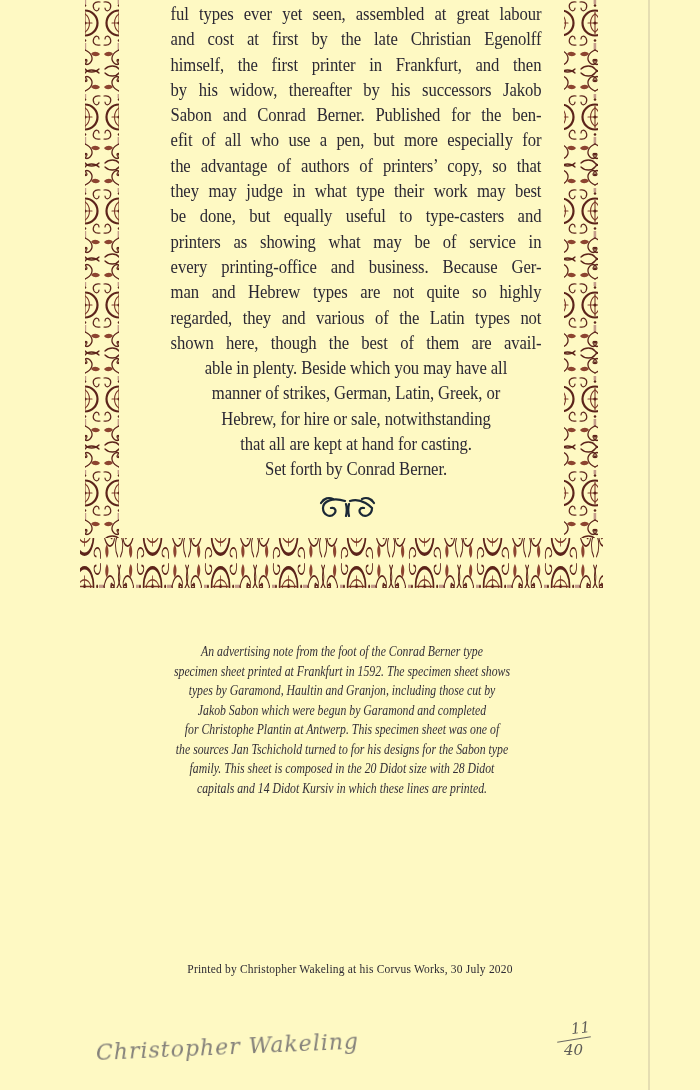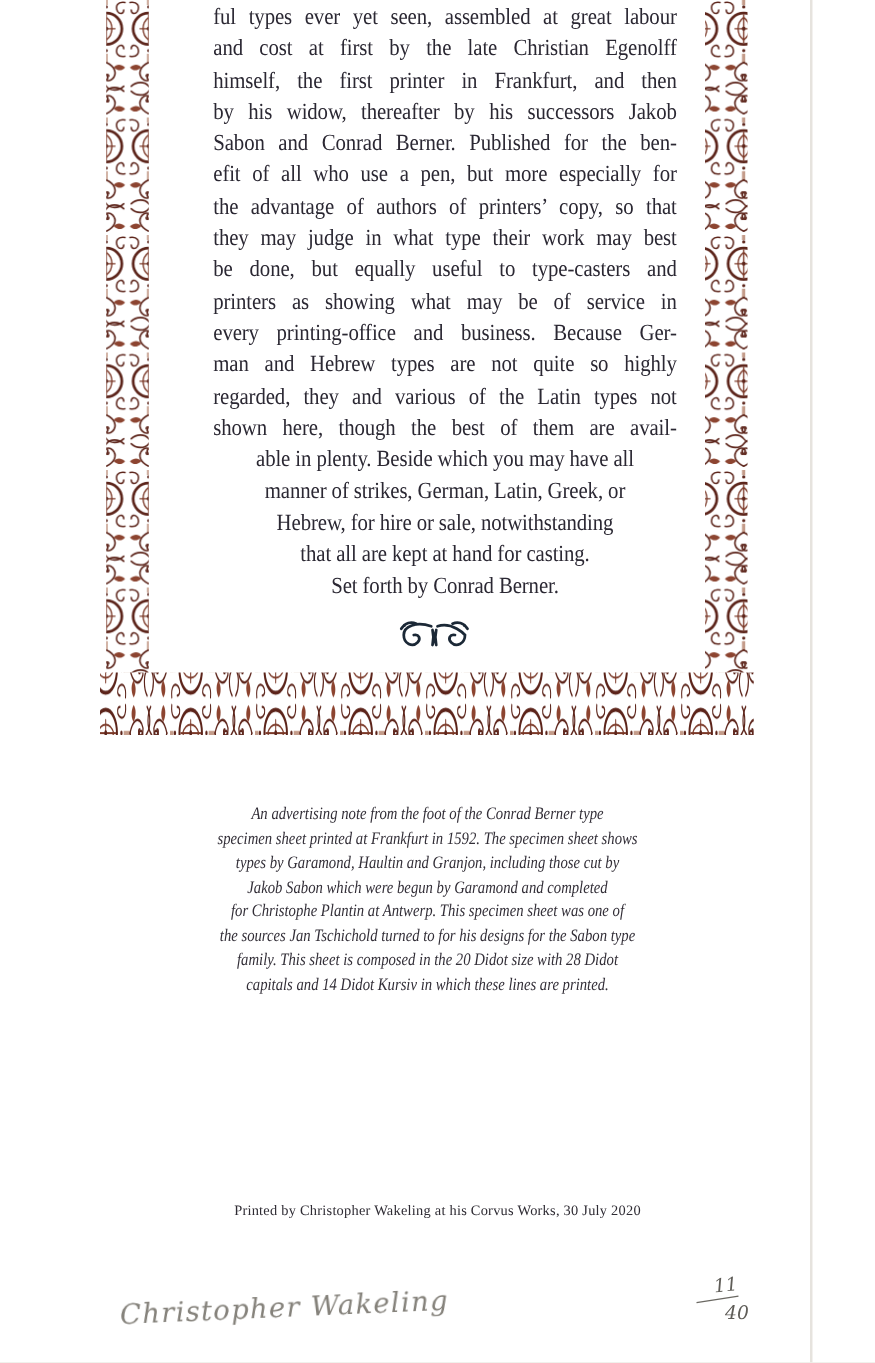--- a/index.html
+++ b/index.html
@@ -1,18 +1,18 @@
 <!DOCTYPE html>
 <html><head>
 <meta charset="utf-8">
 <style>
   html,body{margin:0;padding:0;background:#e8e5de;}
   .sheet{
     position:relative; width:700px; height:1090px; overflow:hidden;
-    background:#ffffff;
+    background:#fef9c3;
     font-family:"Liberation Serif","DejaVu Serif",serif;
   }
   .border-svg{position:absolute; left:0; top:0; width:700px; height:1090px; display:block;}
   .specimen{
     position:absolute; left:150px; top:2px; width:412px;
     transform:scaleX(0.90); transform-origin:50% 0;
     font-size:18.5px; line-height:25.3px; color:#2b2833; letter-spacing:-0.1px;
   }
   .specimen .tline{text-align:justify; text-align-last:justify;}
   .specimen .tline.center{text-align:center; text-align-last:center;}
@@ -32,21 +32,21 @@
     font-size:22px; letter-spacing:1px; color:#85827b;
     transform:rotate(-2.5deg); transform-origin:0 50%;
     filter:blur(0.3px);
   }
   .edition{
     position:absolute; left:556px; top:1020px; width:50px;
     color:#5f5d58; font-style:italic; font-family:"DejaVu Serif",serif;
   }
   .ed-num{margin-left:15px; font-size:15px; line-height:16px; transform:rotate(-6deg); width:20px;}
   .ed-bar{width:34px; height:0; border-top:1.7px solid #6a6862; transform:rotate(-9deg); margin:3px 0 2px 1px;}
-  .ed-den{margin-left:24px; font-size:15px; line-height:16px;}
+  .ed-den{margin-left:8px; font-size:15px; line-height:16px;}
   .crease{
     position:absolute; left:648px; top:0; width:2px; height:1090px;
     background:rgba(165,155,138,0.28);
   }
 </style>
 </head>
 <body>
 
 <div class="sheet">
 

